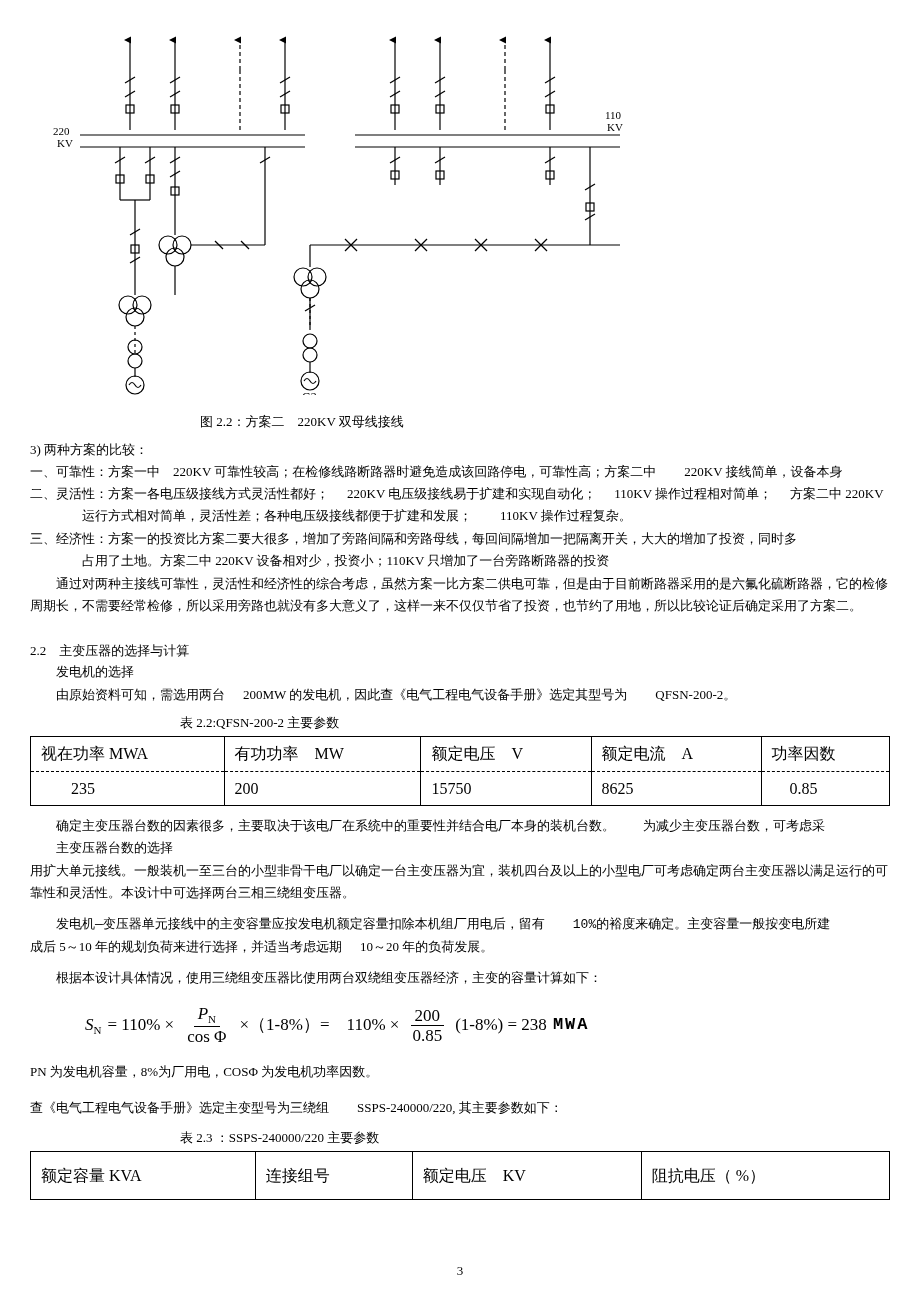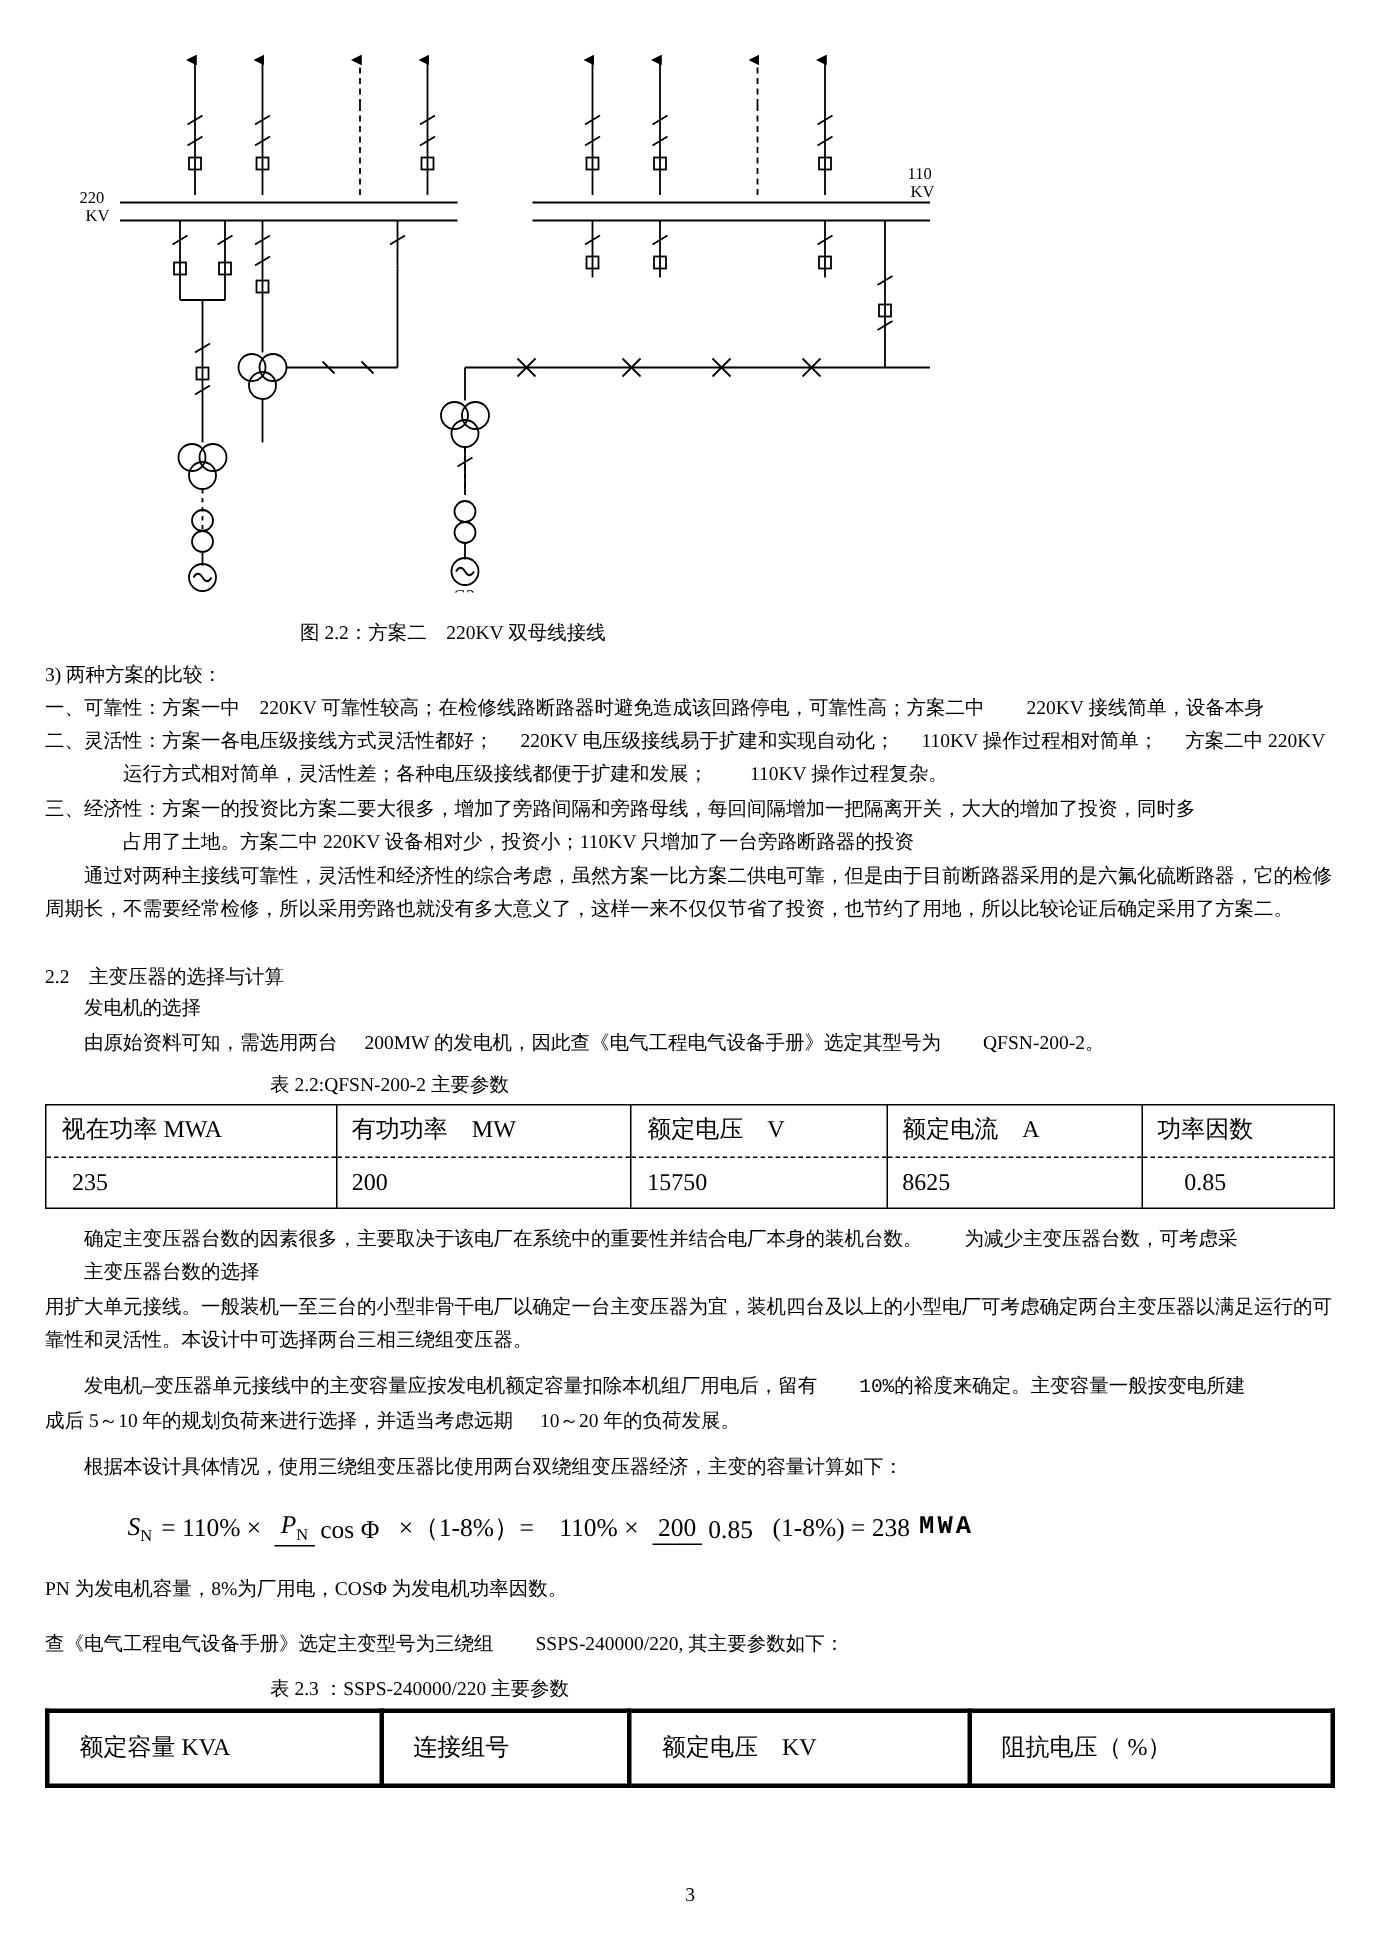--- a/index.html
+++ b/index.html
@@ -47,38 +47,39 @@
     border-right: 1px solid #000;
     padding: 3px 10px;
   }
   table.data tr:first-child td {
     border-top: 1px solid #000;
   }
   table.data tr:last-child td {
     border-bottom: 1px solid #000;
   }
   table.solid td {
-    border: 3px solid #000000;
-    padding: 10px 20px;
+    border: 1px solid #000000;
+    padding: 10px 10px;
   }
   .table-title {
     text-align: left;
     margin-left: 150px;
     margin-top: 6px;
   }
   .formula {
     margin: 14px 0 14px 55px;
     font-family: "Times New Roman", serif;
     font-size: 17px;
     display: flex;
     align-items: center;
     gap: 6px;
   }
   .frac {
     display: inline-flex;
+    flex-direction: column;
     align-items: center;
     vertical-align: middle;
     margin: 0 3px;
     line-height: 1.15;
   }
   .frac .num {
     border-bottom: 1px solid #000;
     padding: 0 4px;
   }
   .frac .den {
@@ -289,21 +290,21 @@
   <table class="data">
     <tbody>
         <tr>
       <td>视在功率 MWA</td>
       <td>有功功率　MW</td>
       <td>额定电压　V</td>
       <td>额定电流　A</td>
       <td>功率因数</td>
     </tr>
     <tr>
-      <td style="padding-left:17px">235</td>
+      <td style="padding-left:40px">235</td>
       <td>200</td>
       <td>15750</td>
       <td>8625</td>
       <td style="padding-left:28px">0.85</td>
     </tr>
   </tbody>
     </table>
 
   <div class="indent" style="margin-top:10px">
     <span>确定主变压器台数的因素很多，主要取决于该电厂在系统中的重要性并结合电厂本身的装机台数。</span><span class="gap-lg"></span><span>为减少主变压器台数，可考虑采</span>

